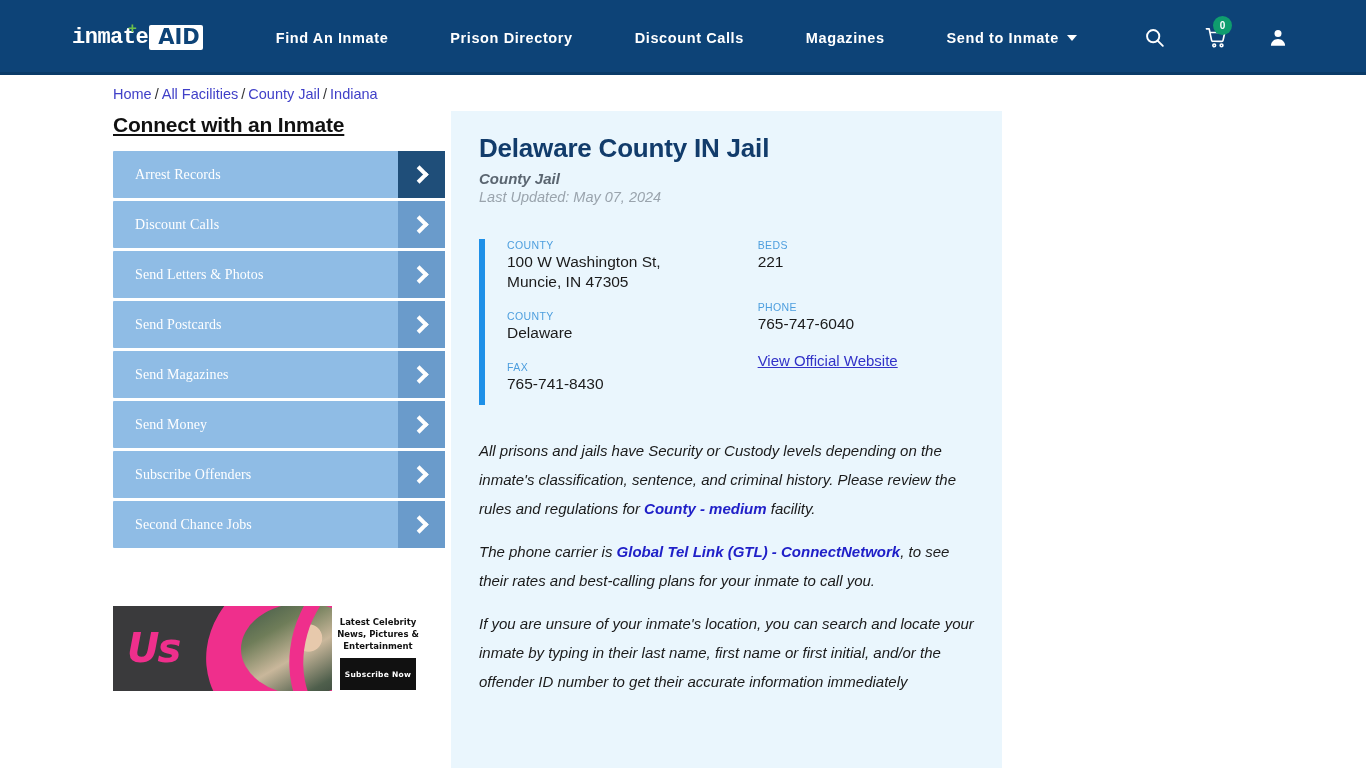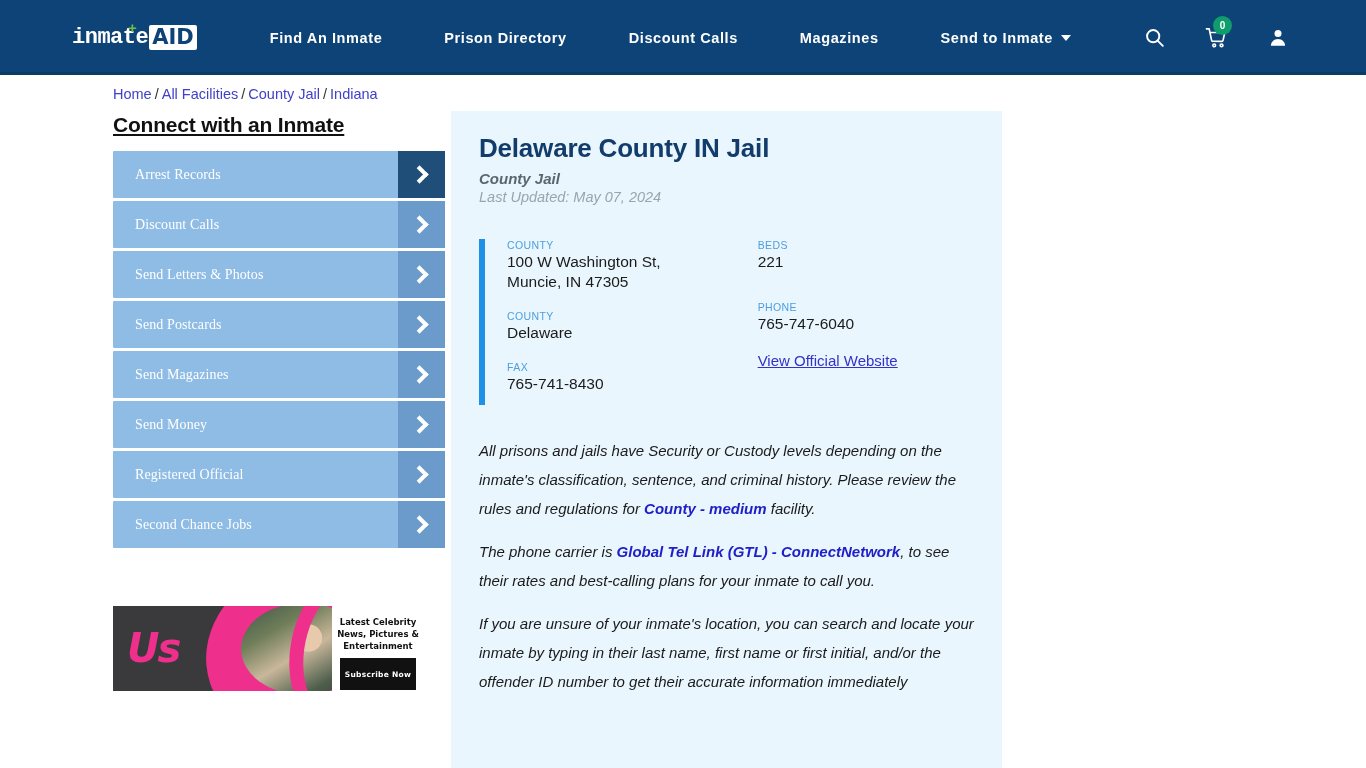--- a/index.html
+++ b/index.html
@@ -40,21 +40,21 @@
     font-weight: bold;
     letter-spacing: -0.5px;
     font-family: Liberation Mono, monospace;
   }
   .logo-badge {
     background: #ffffff;
     color: #0d4377;
     font-size: 21px;
     font-weight: bold;
     font-family: "DejaVu Sans", sans-serif;
-    padding: 0 3px 1px 3px;
+    padding: 0 3px 1px 9px;
     margin-left: 1px;
     line-height: 24px;
     border-radius: 2px;
     letter-spacing: 0px;
   }
   .logo-plus {
     position: absolute;
     left: 56px; top: -3px;
     color: #6cc04a;
     font-size: 15px;
@@ -435,21 +435,21 @@
           <i class="chev"></i>
         </span>
     </div>
     <div class="menu-item">
       <span class="label">Send Money</span>
       <span class="arrow-box">
           <i class="chev"></i>
         </span>
     </div>
     <div class="menu-item">
-      <span class="label">Registered Official</span>
+      <span class="label">Subscribe Offenders</span>
       <span class="arrow-box">
           <i class="chev"></i>
         </span>
     </div>
     <div class="menu-item">
       <span class="label">Second Chance Jobs</span>
       <span class="arrow-box">
           <i class="chev"></i>
         </span>
     </div>

